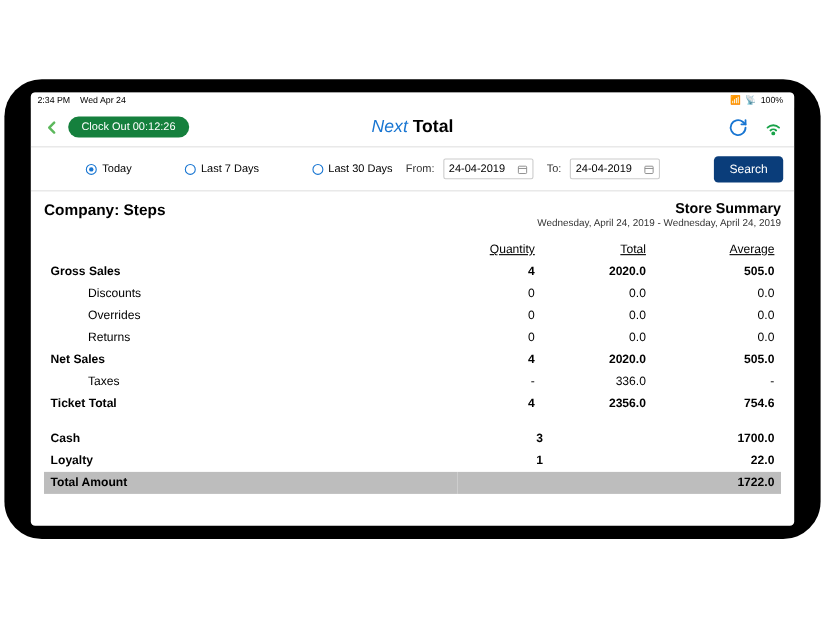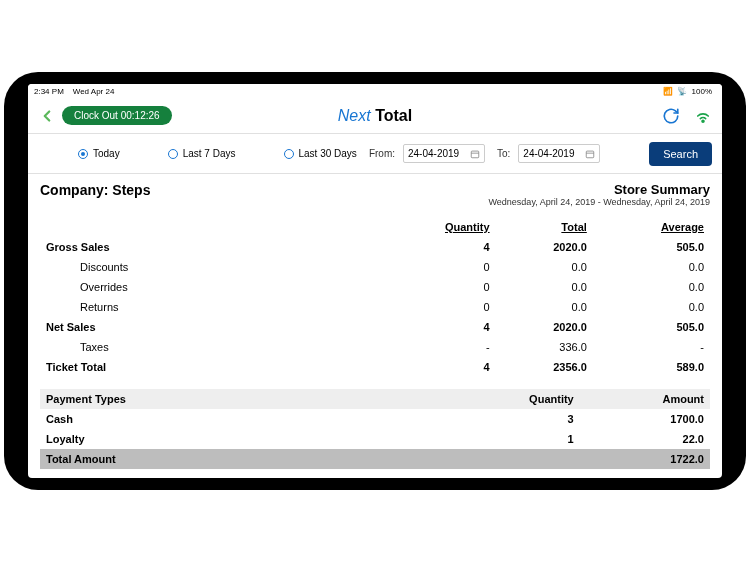--- a/index.html
+++ b/index.html
@@ -122,21 +122,21 @@
     display: flex;
     justify-content: space-between;
     align-items: flex-start;
     margin-bottom: 2px;
   }
   .company { font-size: 14px; font-weight: 700; }
   .store-summary { text-align: right; }
   .store-summary .ss-title { font-size: 13px; font-weight: 700; }
   .store-summary .ss-dates { font-size: 9px; color: #333; }
   table { width: 100%; border-collapse: collapse; margin-top: 10px; }
-  th { text-align: right; font-size: 11px; text-decoration: underline; font-weight: 700; padding: 4px 6px; margin-top: 24px; }
+  th { text-align: right; font-size: 11px; text-decoration: underline; font-weight: 400; padding: 4px 6px; margin-top: 24px; }
   th:first-child { text-align: left; }
   td { text-align: right; padding: 4px 6px; font-size: 11px; }
   td:first-child { text-align: left; }
   .bold td { font-weight: 700; }
   .indent td:first-child { padding-left: 40px; font-weight: 400; }
   .pay-table { width: 100%; border-collapse: collapse; margin-top: 12px; }
   .pay-table th, .pay-table td { padding: 4px 6px; font-size: 11px; }
   .pay-table th { text-align: left; border:none; text-decoration:none; }
   .pay-table th.r, .pay-table td.r { text-align: right; }
   .pay-head { background: #eeeeee; font-weight:700;}
@@ -282,32 +282,27 @@
         <tr class="indent">
           <td>Taxes</td>
           <td>-</td>
           <td>336.0</td>
           <td>-</td>
         </tr>
         <tr class="bold">
           <td>Ticket Total</td>
           <td>4</td>
           <td>2356.0</td>
-          <td>589.0</td>
+          <td>754.6</td>
         </tr>
       </tbody>
         </table>
 
       <table class="pay-table">
         <tbody>
-            <tr class="pay-head">
-          <th style="width:60%">Payment Types</th>
-          <th class="r">Quantity</th>
-          <th class="r">Amount</th>
-        </tr>
         <tr class="pay-row">
           <td style="font-weight:700">Cash</td>
           <td class="r" style="font-weight:700">3</td>
           <td class="r" style="font-weight:700">1700.0</td>
         </tr>
         <tr class="pay-row">
           <td style="font-weight:700">Loyalty</td>
           <td class="r" style="font-weight:700">1</td>
           <td class="r" style="font-weight:700">22.0</td>
         </tr>

